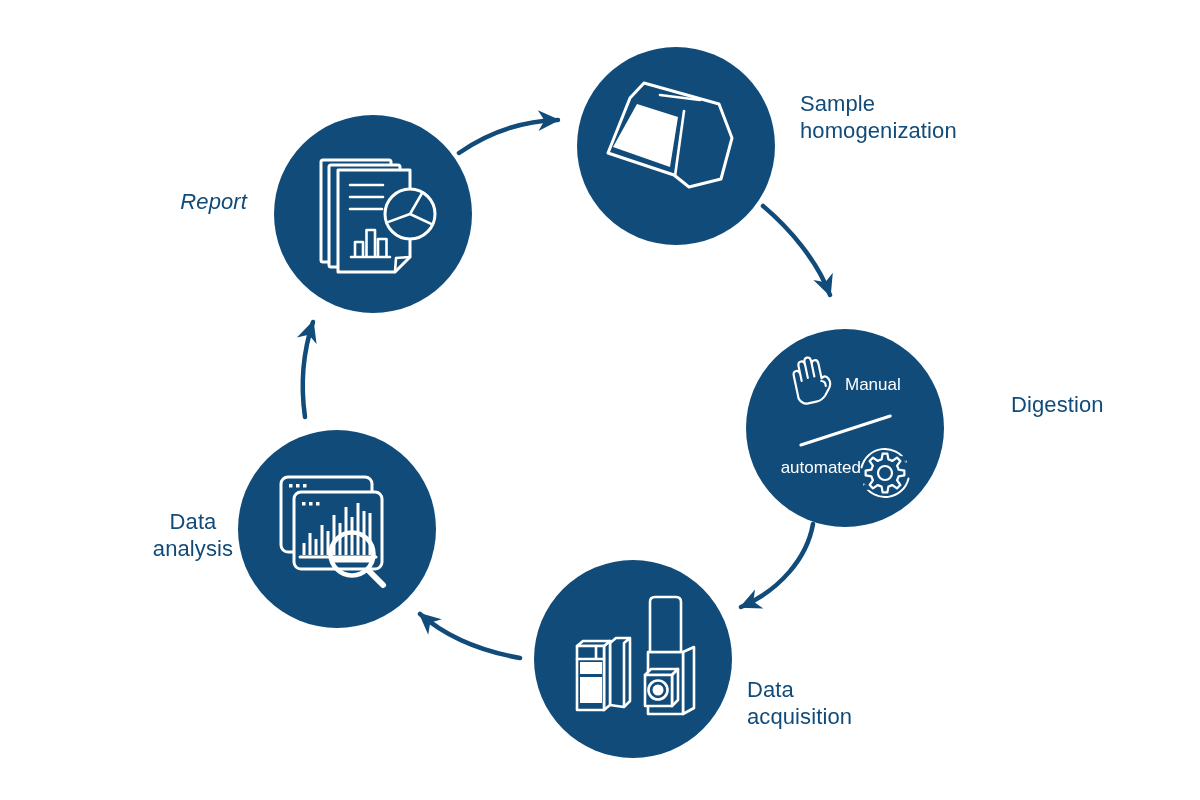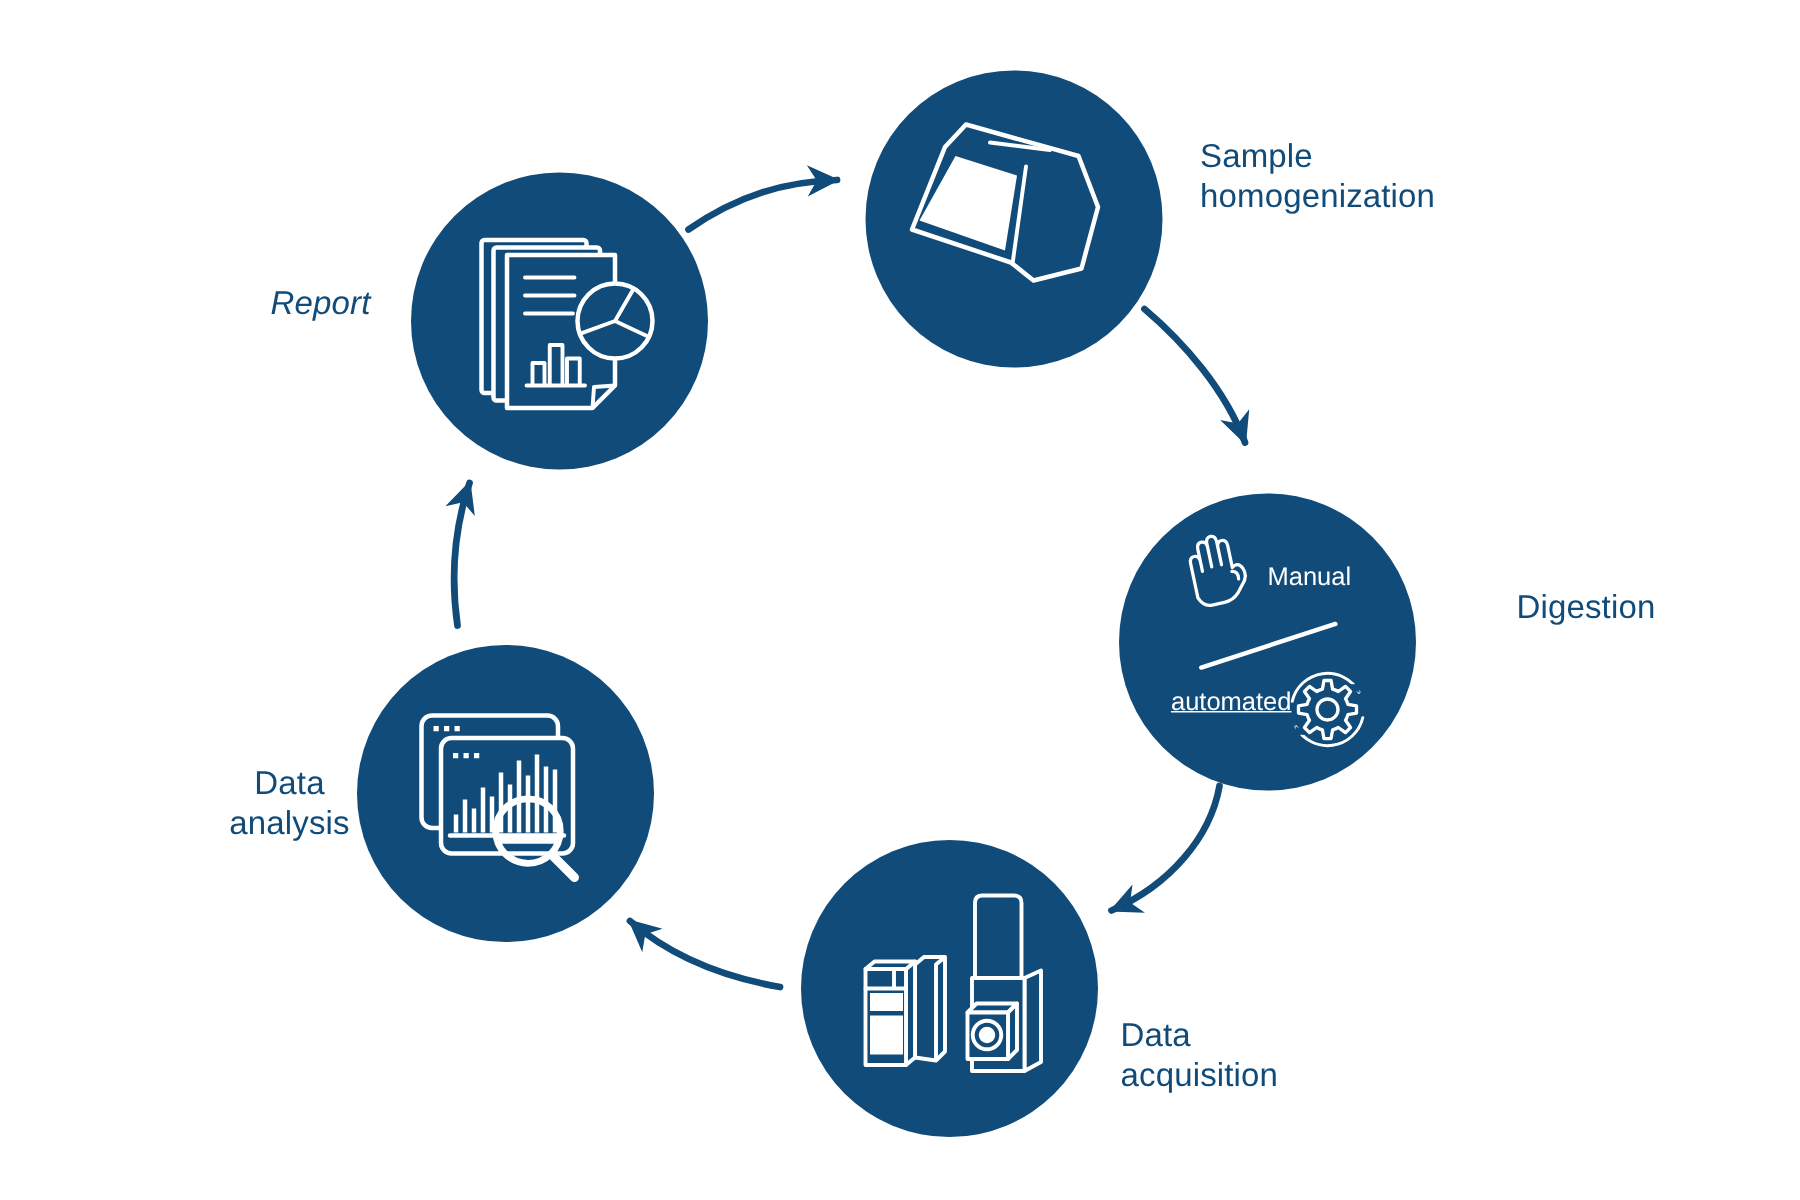--- a/index.html
+++ b/index.html
@@ -60,21 +60,21 @@
 
   <div class="node" style="left:746px;top:329px;text-align:right;">
     <svg class="hand-svg" width="50" height="58" viewBox="0 0 60 64">
       <g transform="rotate(-12 30 30)">
         <path class="st-thin" d="M13,50 V22 Q13,17 17,17 Q21,17 21,22 V30 V12 Q21,7 25,7 Q29,7 29,12 V28 V9 Q29,4 33,4 Q37,4 37,9 V28 V14 Q37,9 41,9 Q45,9 45,14 V32 Q50,28 53,34 Q56,41 50,47 L45,53 Q40,58 33,58 H23 Q16,58 13,50 Z"></path>
         <path class="st-thin" d="M44,35 Q49,36 48,42"></path>
       </g>
     </svg>
     <span class="inner-lbl" style="left:99px;top:47px;">Manual</span>
     <div class="sep"></div>
-    <span class="inner-lbl" style="right:83px;top:130px;text-decoration:underline;">automated</span>
+    <span class="inner-lbl" style="right:83px;top:130px;">automated</span>
     <svg class="gear-svg" width="54" height="54" viewBox="-27 -27 54 54">
       <path class="st-thin" style="stroke-width:2.2" d="M13.58,-3.39 L19.35,-2.38 L19.35,2.38 L13.58,3.39 A14,14 0 0 1 12.0,7.21 L15.37,12.0 L12.0,15.37 L7.21,12.0 A14,14 0 0 1 3.39,13.58 L2.38,19.35 L-2.38,19.35 L-3.39,13.58 A14,14 0 0 1 -7.21,12.0 L-12.0,15.37 L-15.37,12.0 L-12.0,7.21 A14,14 0 0 1 -13.58,3.39 L-19.35,2.38 L-19.35,-2.38 L-13.58,-3.39 A14,14 0 0 1 -12.0,-7.21 L-15.37,-12.0 L-12.0,-15.37 L-7.21,-12.0 A14,14 0 0 1 -3.39,-13.58 L-2.38,-19.35 L2.38,-19.35 L3.39,-13.58 A14,14 0 0 1 7.21,-12.0 L12.0,-15.37 L15.37,-12.0 L12.0,-7.21 A14,14 0 0 1 13.58,-3.39 Z"></path>
       <circle class="st-thin" style="stroke-width:2.2" cx="0" cy="0" r="7"></circle>
       <path class="thin-arrow" d="M-23.5,-5.5 A24,24 0 0 1 21,-11.5" marker-end="url(#arrowhead)"></path>
       <path class="thin-arrow" d="M23.5,5.5 A24,24 0 0 1 -21,11.5" marker-end="url(#arrowhead)"></path>
     </svg>
   </div>
   <div class="lbl" style="left:964px;top:391px;margin-left:47px;">Digestion</div>
 
   <div class="node" style="left:534px;top:560px;">

